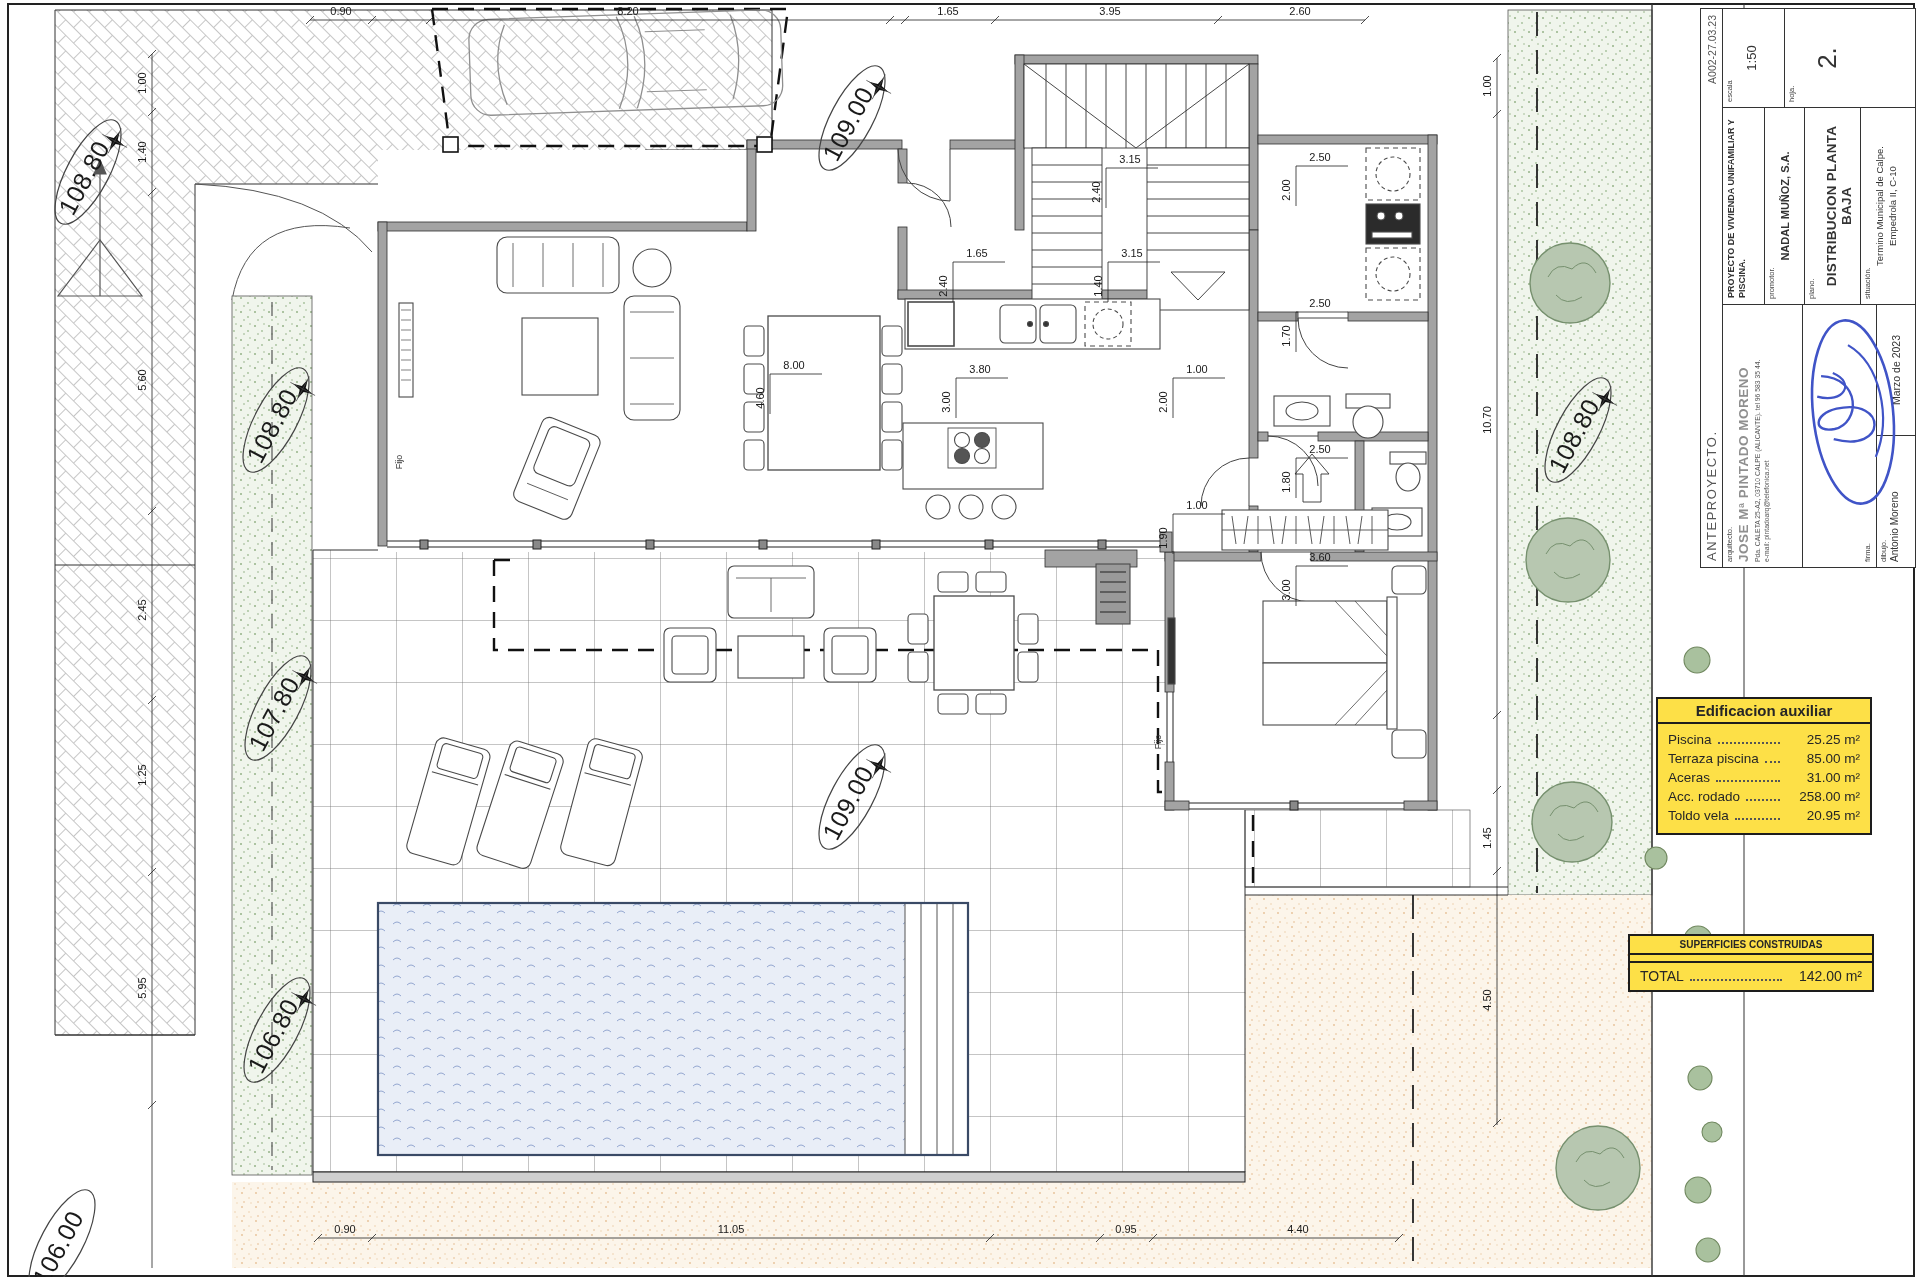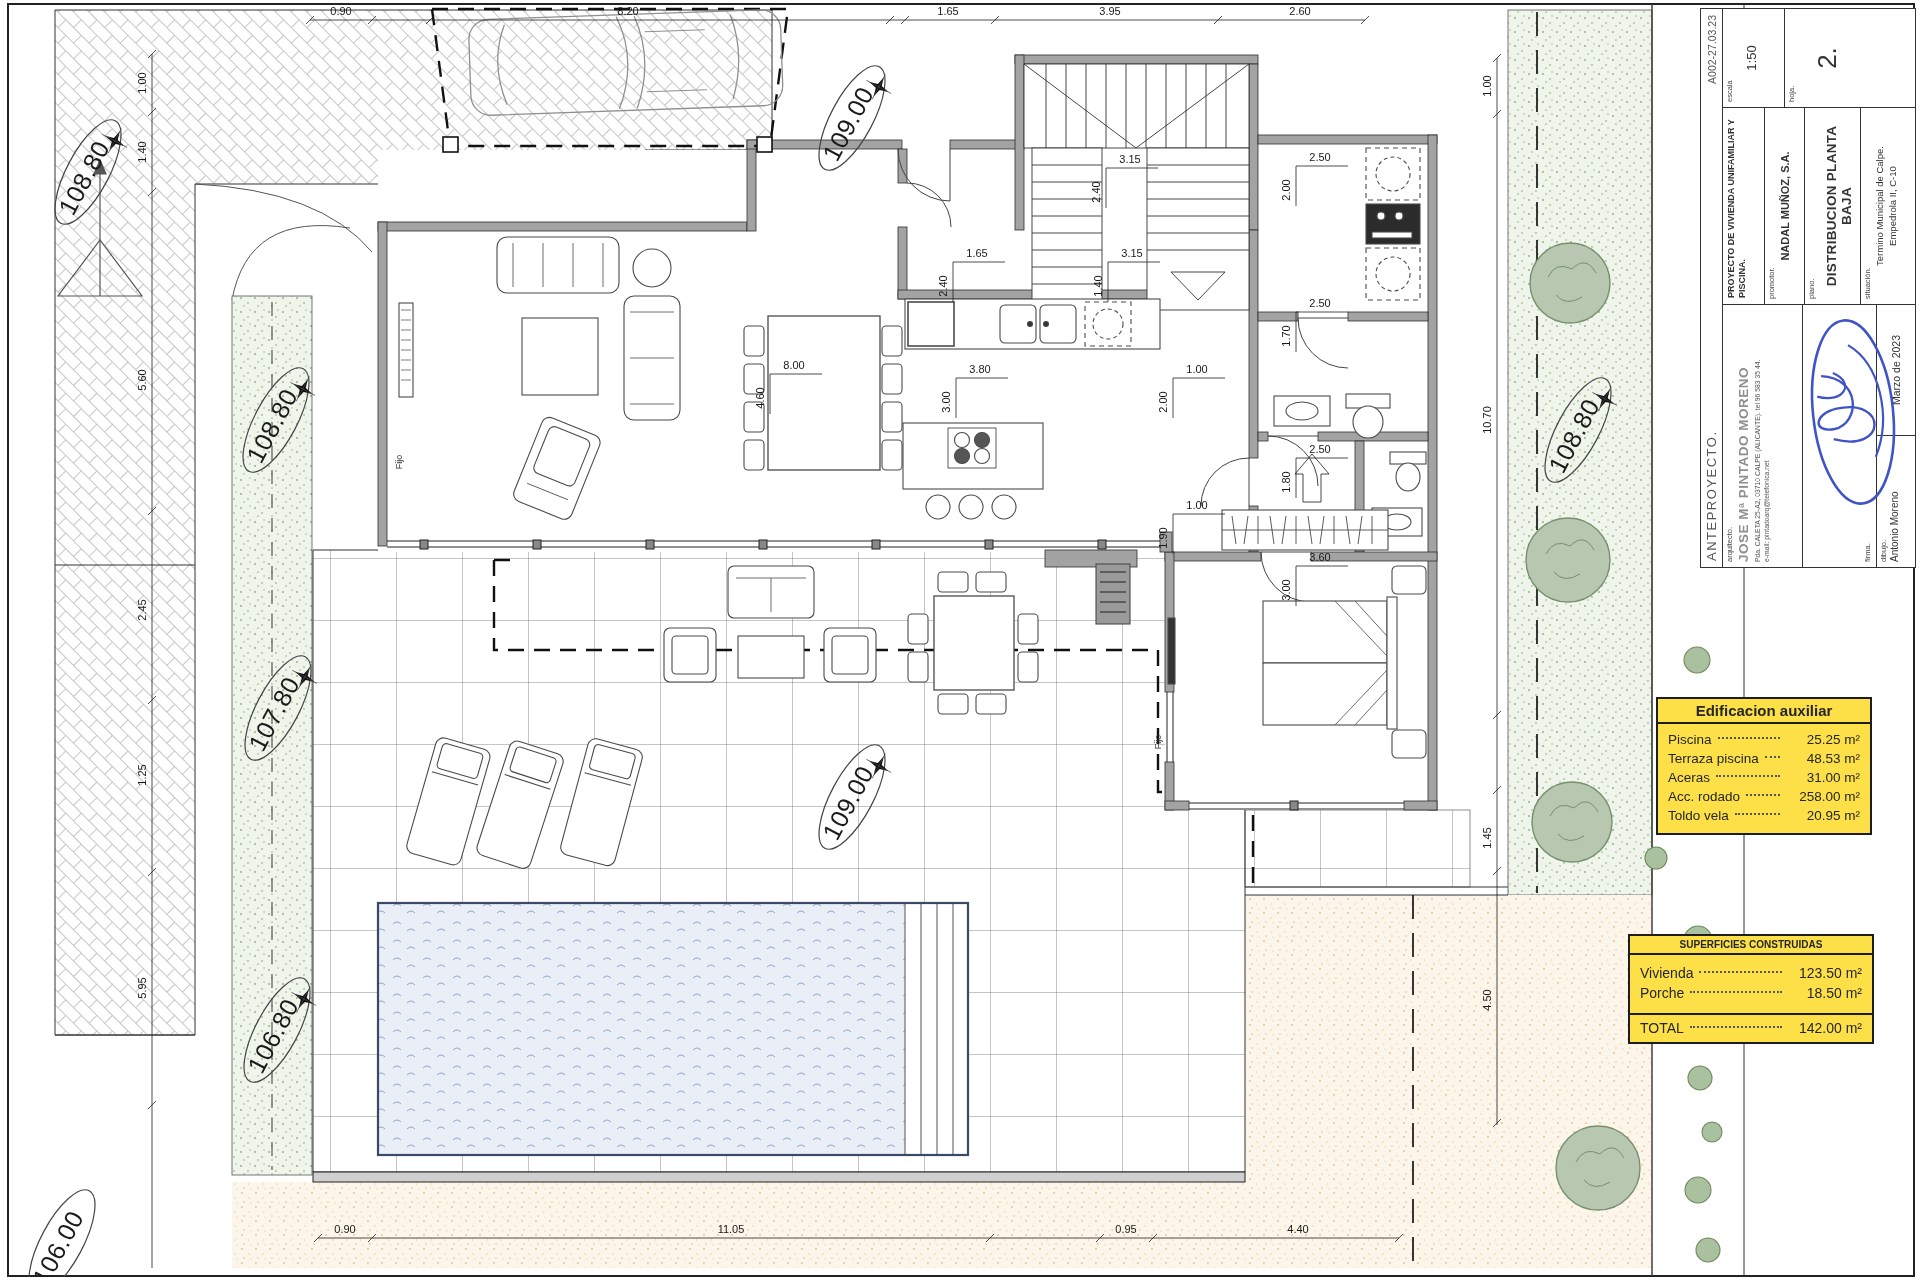--- a/index.html
+++ b/index.html
@@ -6,21 +6,21 @@
   #sheet{position:relative;width:1920px;height:1277px;background:#fff;overflow:hidden;
          font-family:"Liberation Sans",sans-serif;}
   #plan{position:absolute;left:0;top:0;}
   svg text{font-family:"Liberation Sans",sans-serif;fill:#1a1a1a;}
   .dimtxt{font-size:11px;}
   .lvltxt{font-size:25px;font-weight:500;letter-spacing:.5px;}
   .fijotxt{font-size:9px;fill:#333;}
   
   .panel{position:absolute;background:#fde047;border:2px solid #1d1d1d;color:#262626;}
   .panel .hdr{text-align:center;font-weight:bold;border-bottom:2px solid #1d1d1d;padding:3px 0;}
-  .rowline{display:flex;align-items:center;padding:2px 10px;}
+  .rowline{display:flex;align-items:flex-end;padding:2px 10px;}
   .rowline .lbl{white-space:nowrap;}
   .rowline .dots{flex:1;border-bottom:2px dotted #555;margin:0 6px 3px;}
   .rowline .val{white-space:nowrap;text-align:right;min-width:74px;}
   #aux{left:1656px;top:697px;width:212px;font-size:13.5px;}
   #aux .hdr{font-size:15px;}
   #aux .body{padding:6px 0 8px;}
   #built{left:1628px;top:934px;width:242px;font-size:14px;}
   #built .hdr{font-size:10px;}
   #built .body{padding:8px 0 4px;}
   #built .totalrow{border-top:2px solid #1d1d1d;margin-top:6px;padding:5px 10px 6px;}
@@ -486,21 +486,21 @@
   <div class="hdr">Edificacion auxiliar</div>
   <div class="body">
     <div class="rowline">
           <span class="lbl">Piscina</span>
           <span class="dots"></span>
           <span class="val">25.25 m²</span>
         </div>
     <div class="rowline">
           <span class="lbl">Terraza piscina</span>
           <span class="dots"></span>
-          <span class="val">48.53 m²</span>
+          <span class="val">85.00 m²</span>
         </div>
     <div class="rowline">
           <span class="lbl">Aceras</span>
           <span class="dots"></span>
           <span class="val">31.00 m²</span>
         </div>
     <div class="rowline">
           <span class="lbl">Acc. rodado</span>
           <span class="dots"></span>
           <span class="val">258.00 m²</span>
@@ -508,32 +508,20 @@
     <div class="rowline">
           <span class="lbl">Toldo vela</span>
           <span class="dots"></span>
           <span class="val">20.95 m²</span>
         </div>
   </div>
 </div>
 
 <div id="built" class="panel">
   <div class="hdr">SUPERFICIES CONSTRUIDAS</div>
-  <div class="body">
-    <div class="rowline">
-          <span class="lbl">Vivienda</span>
-          <span class="dots"></span>
-          <span class="val">123.50 m²</span>
-        </div>
-    <div class="rowline">
-          <span class="lbl">Porche</span>
-          <span class="dots"></span>
-          <span class="val">18.50 m²</span>
-        </div>
-  </div>
   <div class="totalrow rowline">
     <span class="lbl">TOTAL</span>
         <span class="dots"></span>
         <span class="val">142.00 m²</span>
   </div>
 </div>
 
 <div class="tb">
   <div class="tb-rot">
     <div class="tb-top">

